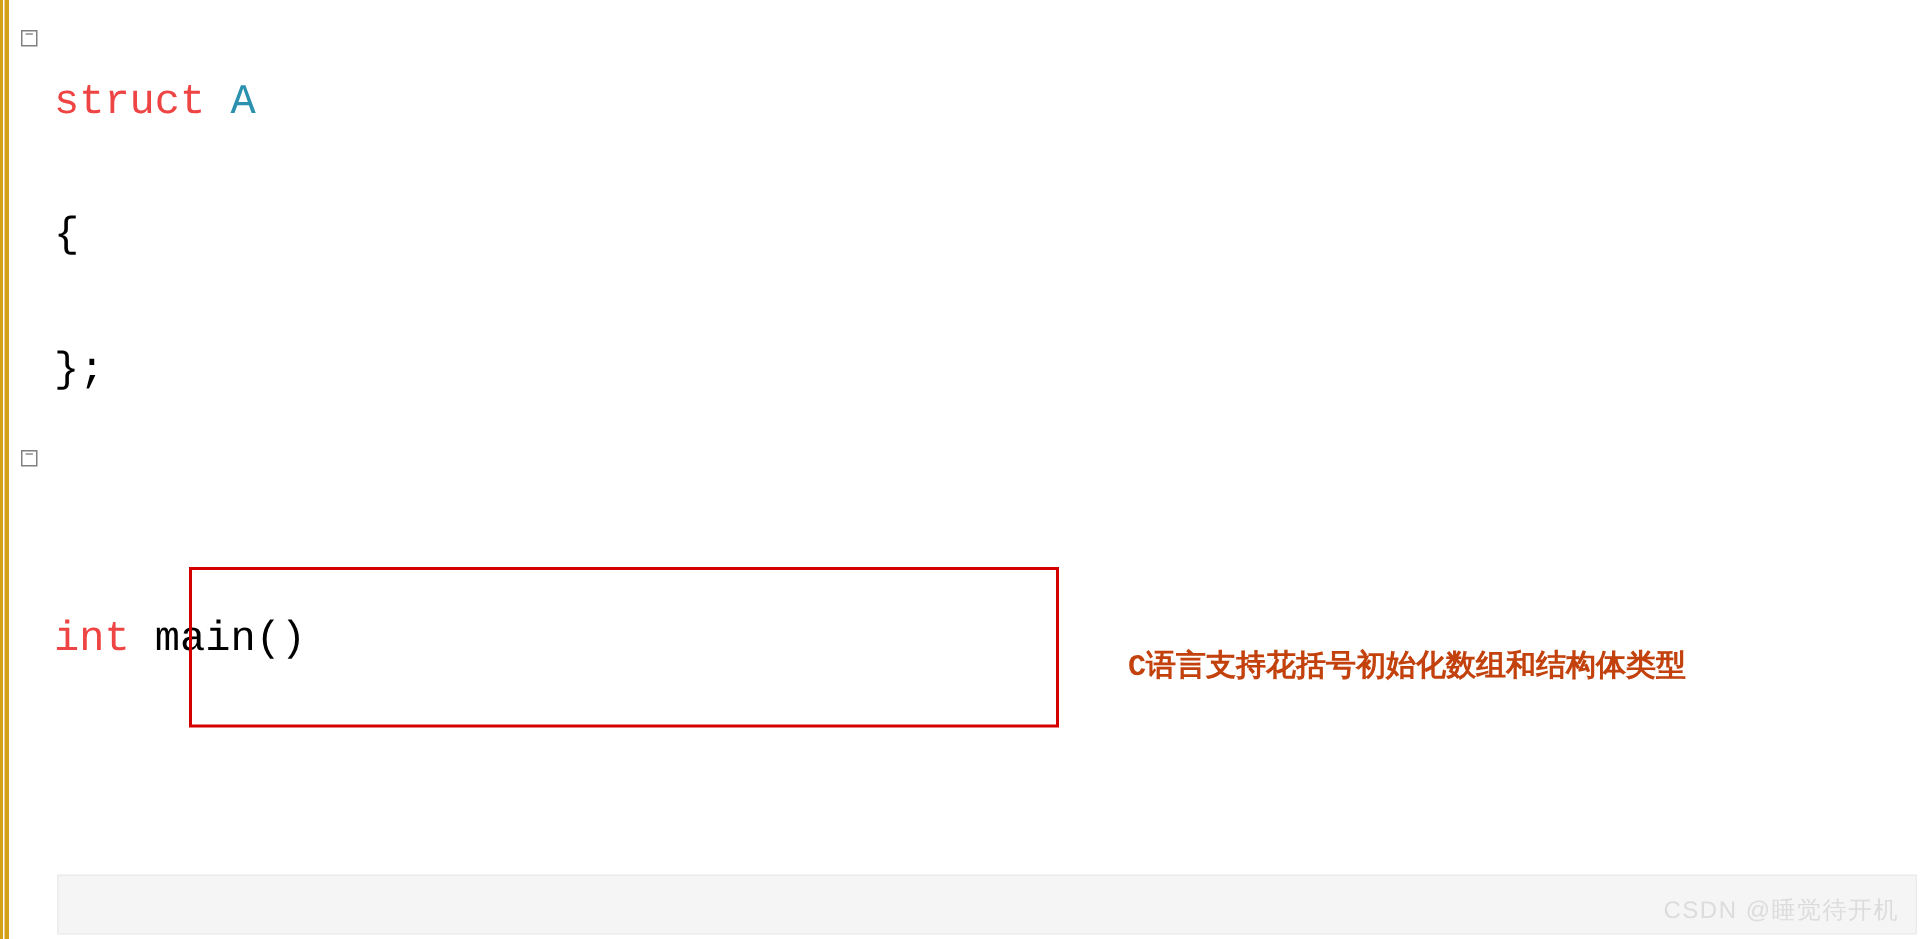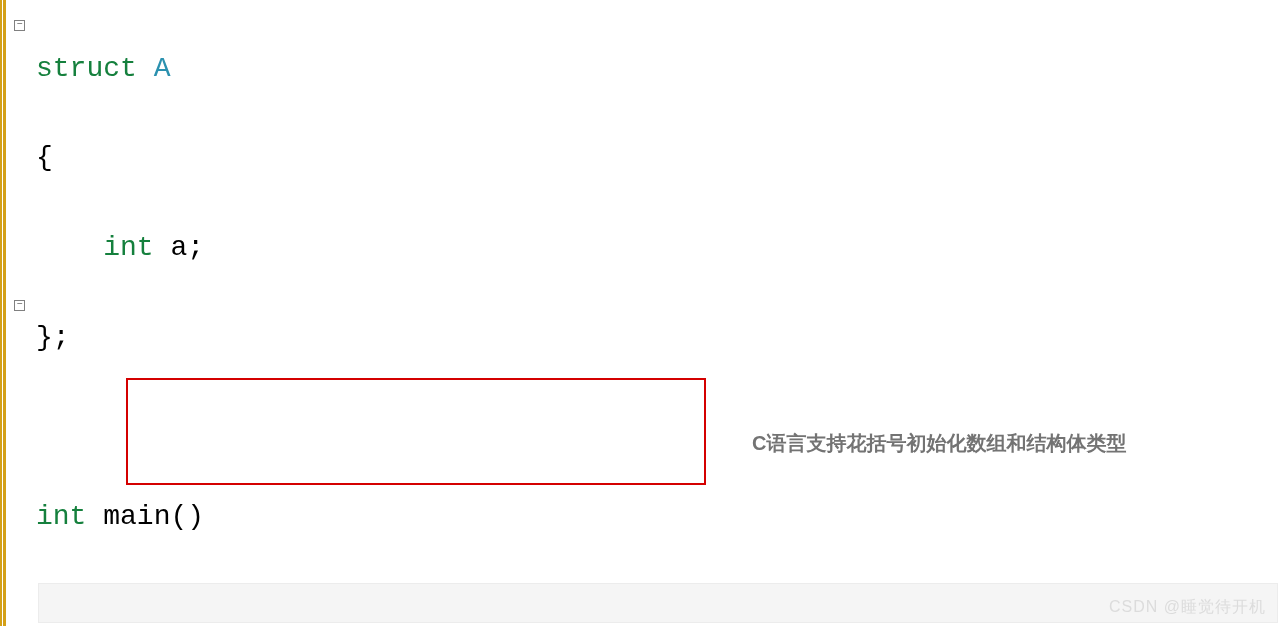--- a/index.html
+++ b/index.html
@@ -43,41 +43,41 @@
     margin-top: 12px;
   }
   .code {
     flex: 1;
     padding-top: 2px;
     white-space: pre;
     line-height: 1.6;
     position: relative;
   }
   .line { display: block; }
-  .kw-blue { color: #15803d; }
+  .kw-blue { color: #ef4444; }
   .type-teal { color: #2b91af; }
   .punct { color: #000000; }
   .ident { color: #000000; }
   .red-box {
     border: 2px solid #d40000;
     position: absolute;
     left: 126px;
     top: 378px;
     width: 580px;
     height: 107px;
     pointer-events: none;
   }
   .annotation {
     position: absolute;
     left: 752px;
     top: 430px;
-    color: #737373;
+    color: #c2410c;
     font-weight: bold;
     font-size: 20px;
-    font-family: Liberation Sans, sans-serif;
+    font-family: Liberation Mono, monospace;
   }
   .watermark {
     position: absolute;
     right: 18px;
     bottom: 8px;
     color: #dcdcdc;
     font-size: 16px;
     font-family: "Microsoft YaHei", sans-serif;
     letter-spacing: 1px;
   }
@@ -101,21 +101,20 @@
   <div class="margin-bar"></div>
   <div class="gutter">
     <div style="height:2px"></div>
     <div class="fold-box">−</div>
     <div style="height:249px"></div>
     <div class="fold-box">−</div>
   </div>
   <div class="code">
 <span class="line"><span class="kw-blue">struct</span><span class="type-teal"> A</span></span>
 <span class="line"><span class="punct">{</span></span>
-<span class="line"><span>    </span><span class="kw-blue">int</span><span class="ident"> a;</span></span>
 <span class="line"><span class="punct">};</span></span>
 <span class="line"> </span>
 <span class="line"><span class="kw-blue">int</span><span class="ident"> main()</span></span>
 
 
 
 
 
 
   </div>

